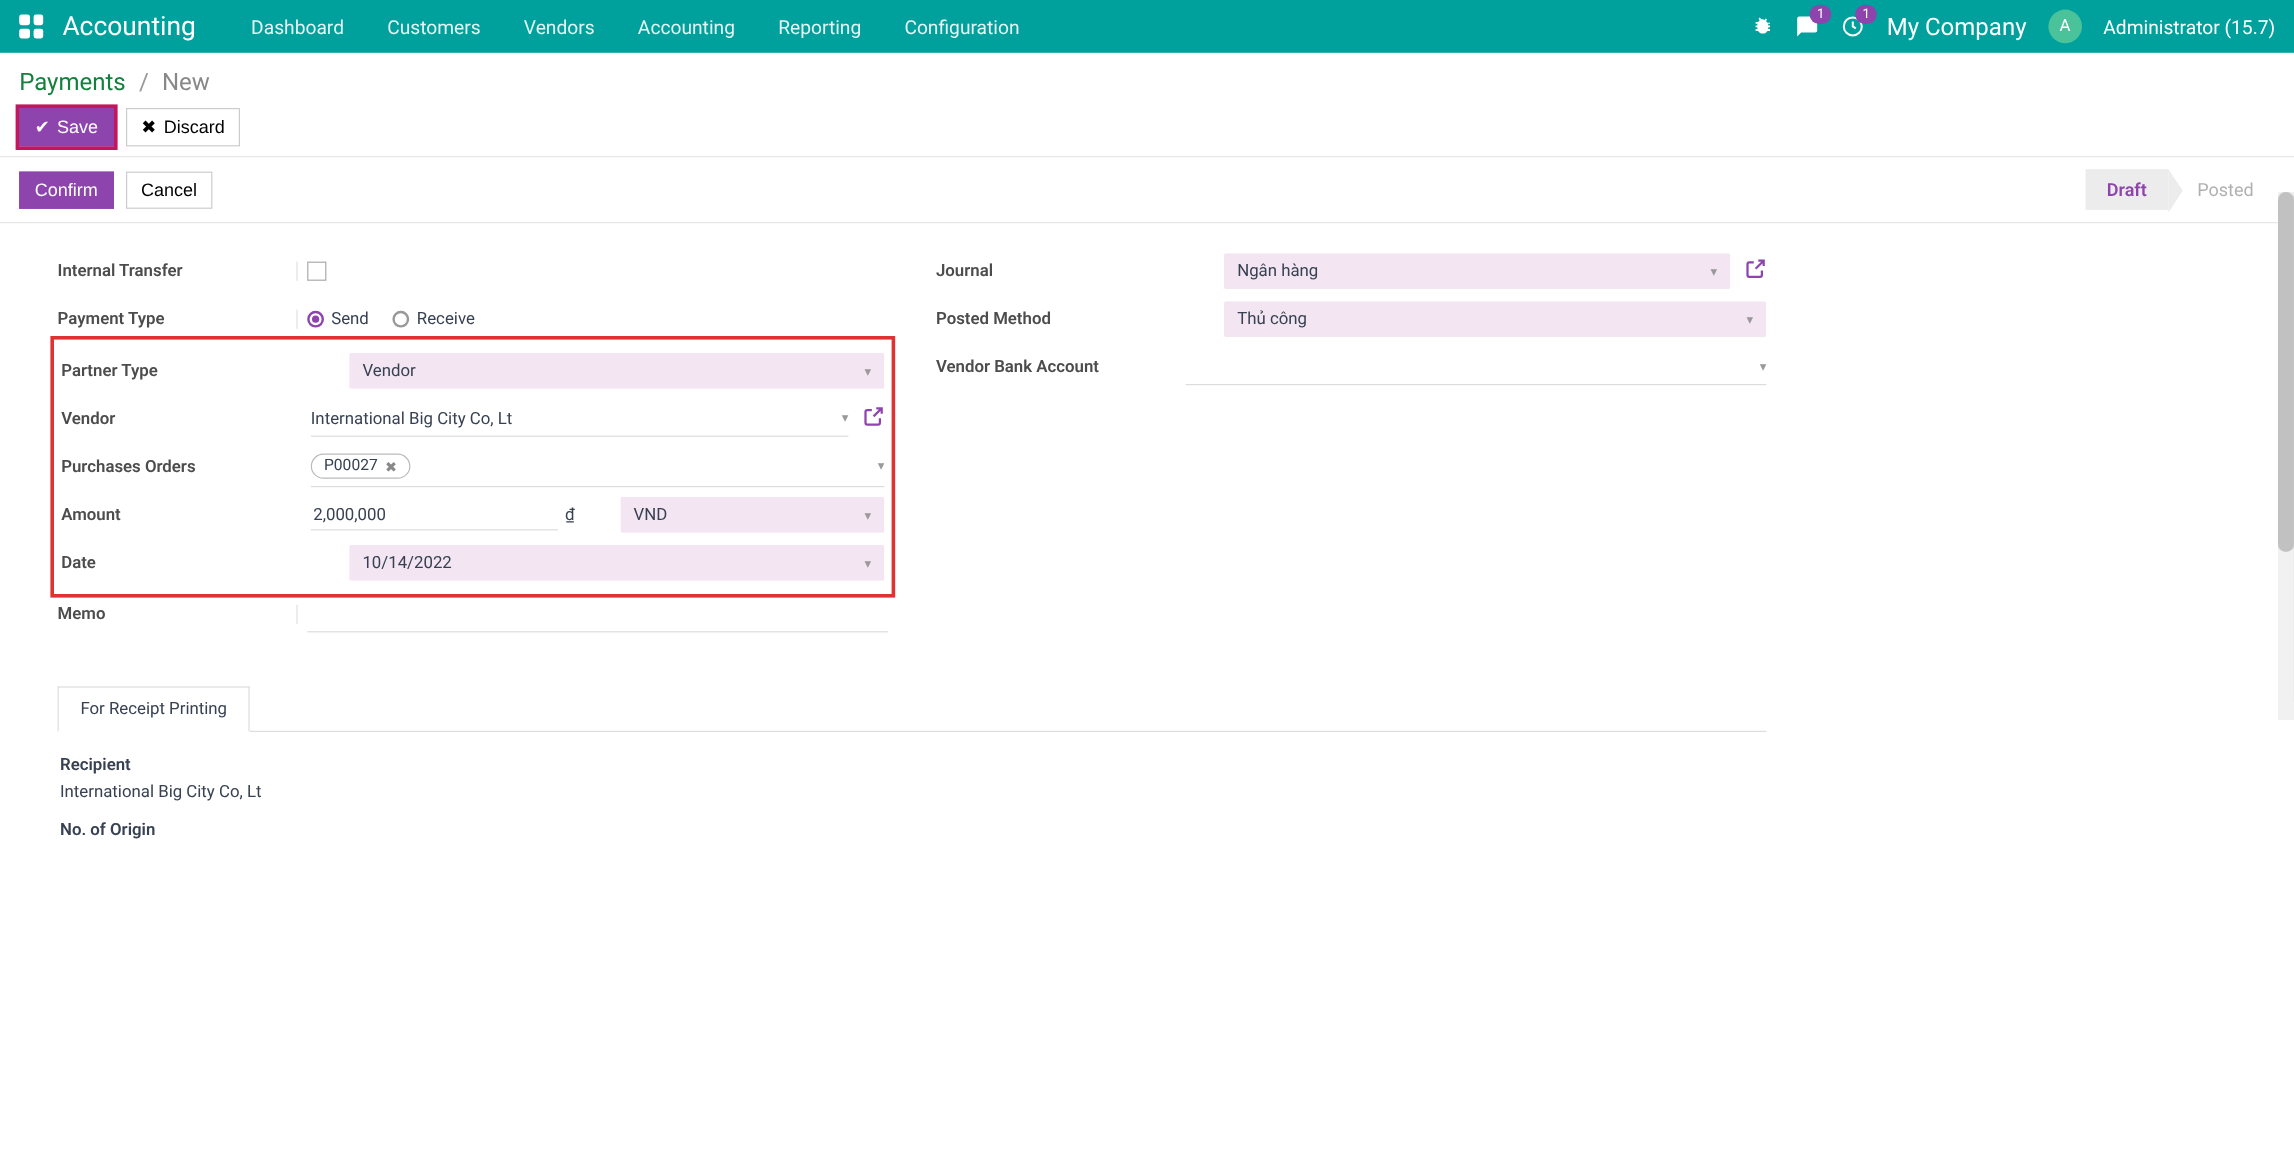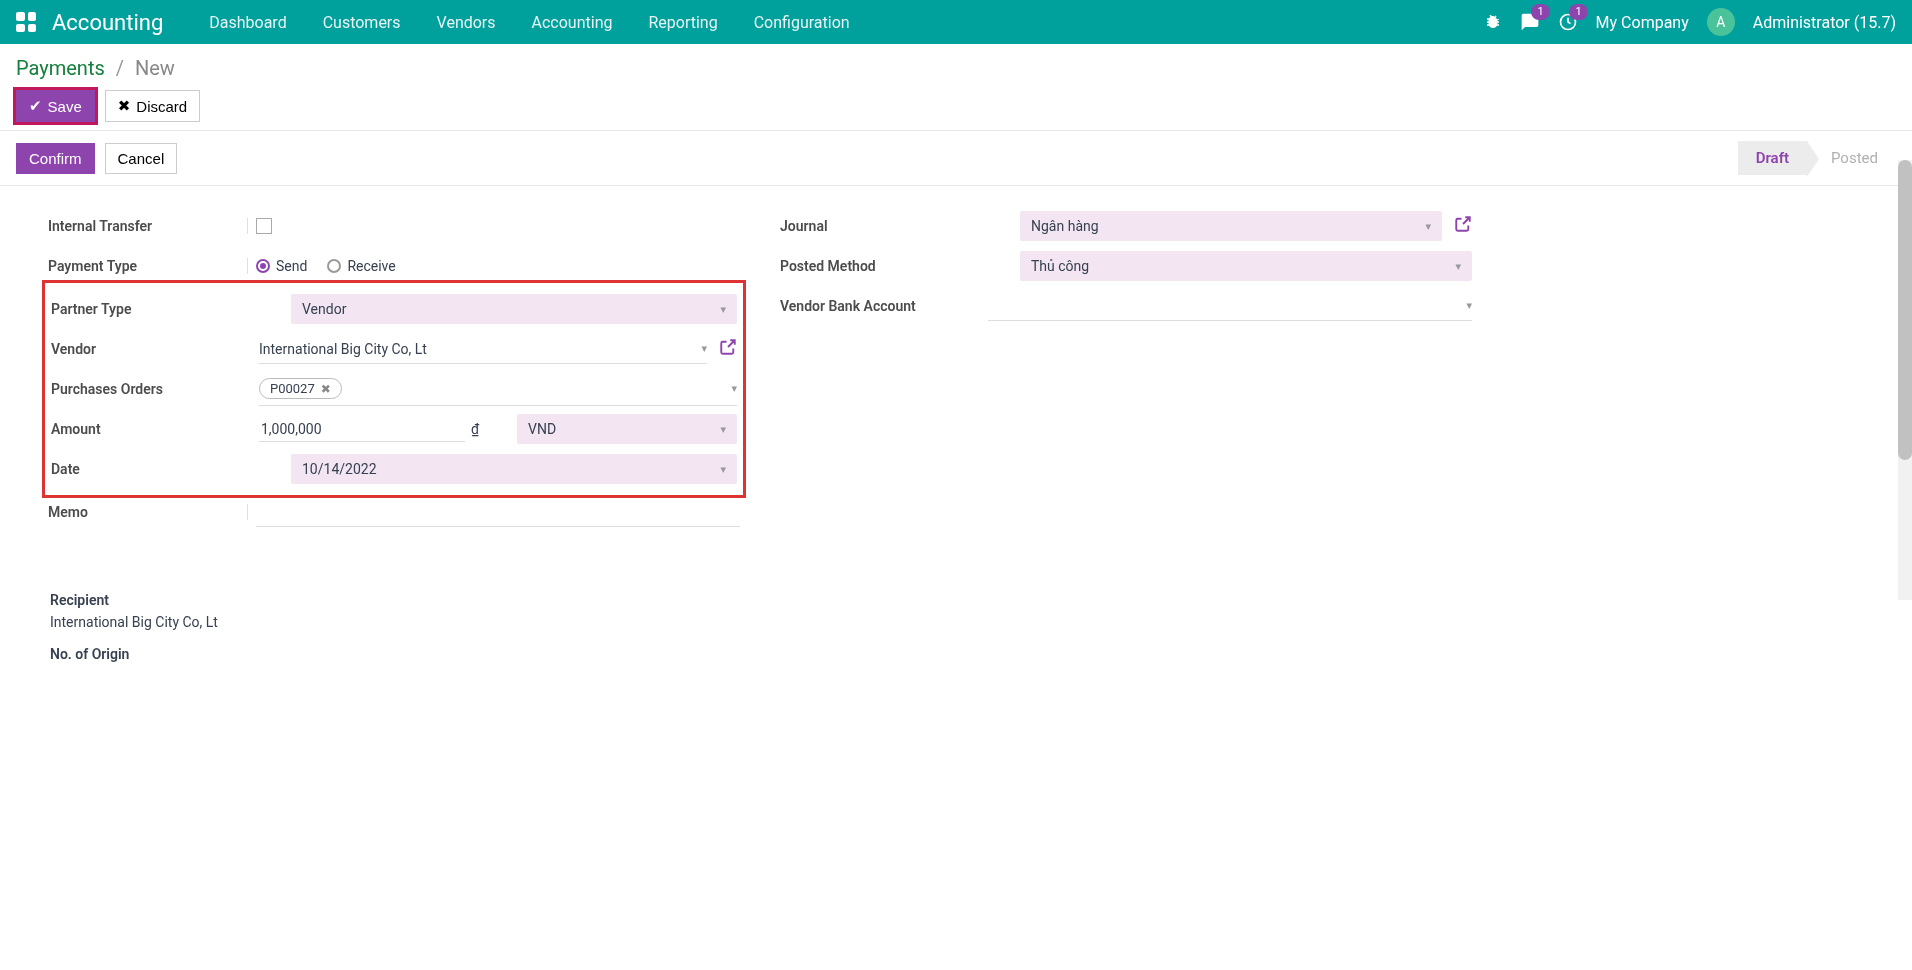--- a/index.html
+++ b/index.html
@@ -6,21 +6,21 @@
   body { font-family: -apple-system, BlinkMacSystemFont, "Segoe UI", Roboto, sans-serif; font-size: 14px; color: #374151; background: #fff; }
   .topbar { background: #00a09d; color: #fff; height: 44px; display: flex; align-items: center; padding: 0 16px; }
   .apps-icon { display: grid; grid-template-columns: 1fr 1fr; grid-template-rows: 1fr 1fr; gap: 3px; width: 20px; height: 20px; margin-right: 16px; cursor: pointer; }
   .apps-icon span { background: #fff; border-radius: 2px; }
   .app-title { font-size: 22px; font-weight: 400; margin-right: 28px; }
   .nav-menu { display: flex; gap: 0; flex: 1; }
   .nav-item { padding: 14px 18px; font-size: 16px; color: #e6f4f3; cursor: pointer; }
   .topbar-right { display: flex; align-items: center; gap: 18px; }
   .tb-icon { position: relative; cursor: pointer; display: flex; align-items: center; }
   .badge { position: absolute; top: -8px; right: -10px; background: #8e44ad; color: #fff; font-size: 11px; border-radius: 10px; padding: 0 6px; line-height: 16px; }
-  .company { font-size: 16px; }
+  .company { font-size: 20px; }
   .avatar { width: 28px; height: 28px; border-radius: 50%; background: #4ac29a; color: #fff; display: flex; align-items: center; justify-content: center; font-size: 14px; }
   .user-name { font-size: 16px; }
   .breadcrumb-bar { padding: 12px 16px 8px; border-bottom: 1px solid #e5e7eb; }
   .breadcrumb { font-size: 20px; }
   .breadcrumb .link { color: #15803d; cursor: pointer; }
   .breadcrumb .sep { color: #999; margin: 0 6px; }
   .breadcrumb .current { color: #888; }
   .action-buttons { margin-top: 10px; display: flex; gap: 10px; }
   .btn { border: 1px solid #ccc; background: #fff; padding: 6px 12px; font-size: 15px; cursor: pointer; display: inline-flex; align-items: center; gap: 6px; }
   .btn-primary { background: #8e44ad; border-color: #8e44ad; color: #fff; }
@@ -194,21 +194,21 @@
                 <span class="tag-x">✖</span>
               </span>
               <span class="caret" style="margin-left:auto">▾</span>
             </div>
           </div>
         </div>
         <div class="field-row">
           <div class="field-label">Amount</div>
           <div class="field-value">
             <div class="amount-group">
-              <div class="amount-val">1,000,000</div>
+              <div class="amount-val">2,000,000</div>
               <span style="text-decoration:underline">₫</span>
               <div class="input-lk" style="flex:1; max-width:220px;justify-content:space-between;">
                 <span>VND</span>
                 <span class="caret">▾</span>
               </div>
             </div>
           </div>
         </div>
         <div class="field-row">
           <div class="field-label">Date</div>
@@ -261,20 +261,23 @@
           <div class="input-plain">
             <span>&nbsp;</span>
             <span class="caret">▾</span>
           </div>
         </div>
       </div>
     </div>
   </div>
 
   <div class="tabs">
+    <div class="tab-list">
+      <div class="tab">For Receipt Printing</div>
+    </div>
     <div class="tab-content">
       <div class="tc-label">Recipient</div>
       <div class="tc-value">International Big City Co, Lt</div>
       <div class="tc-label">No. of Origin</div>
     </div>
   </div>
 </div>
 
 <div class="scrollbar">
   <div class="scrollbar-thumb"></div>

